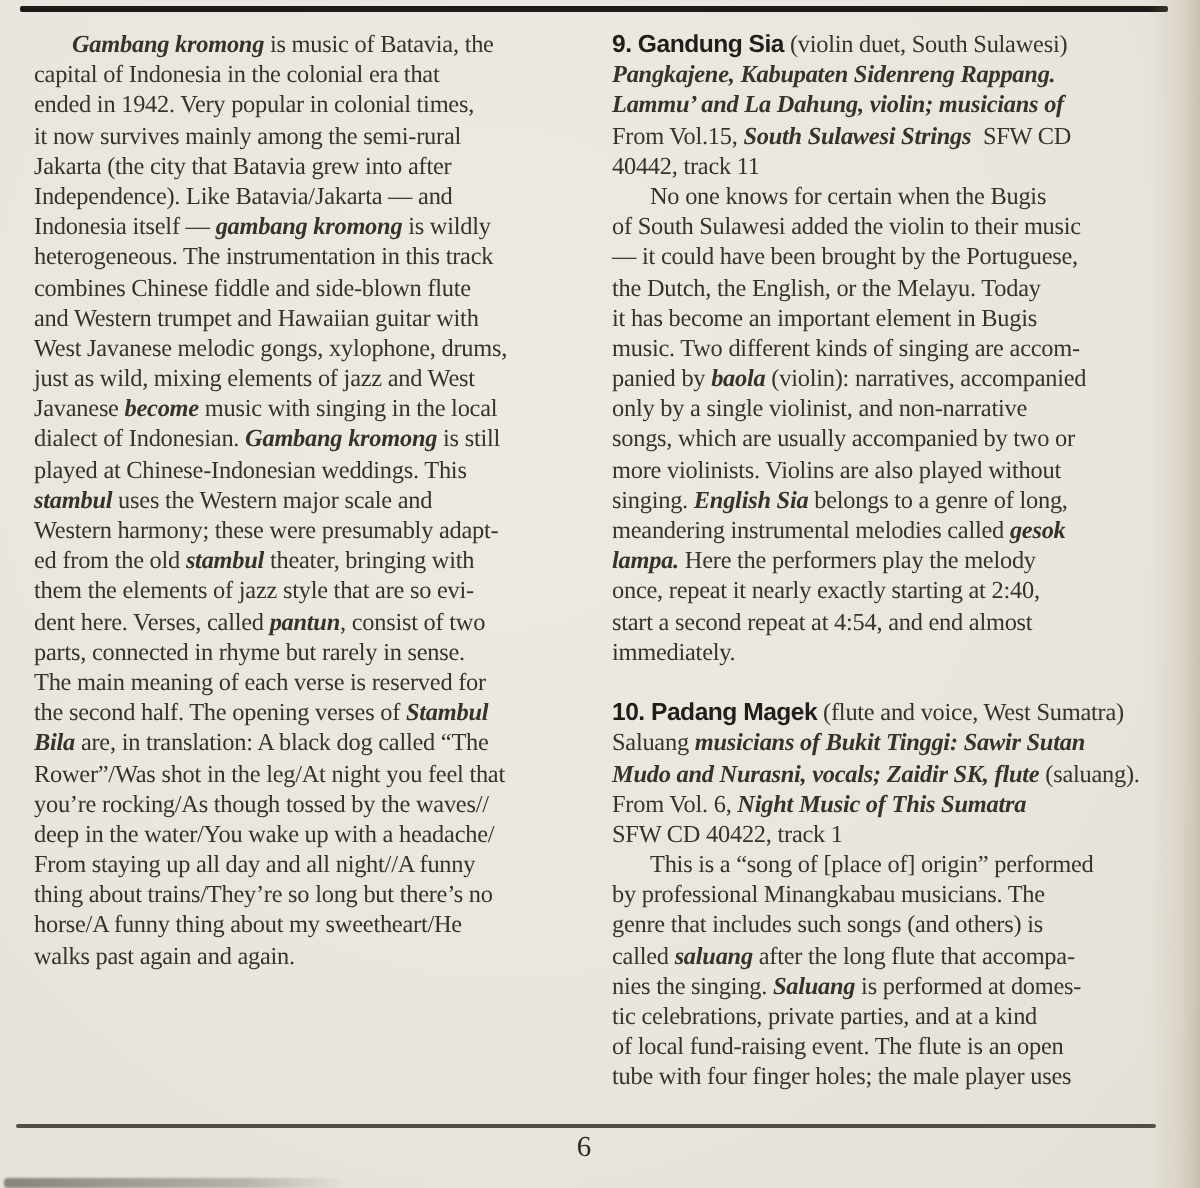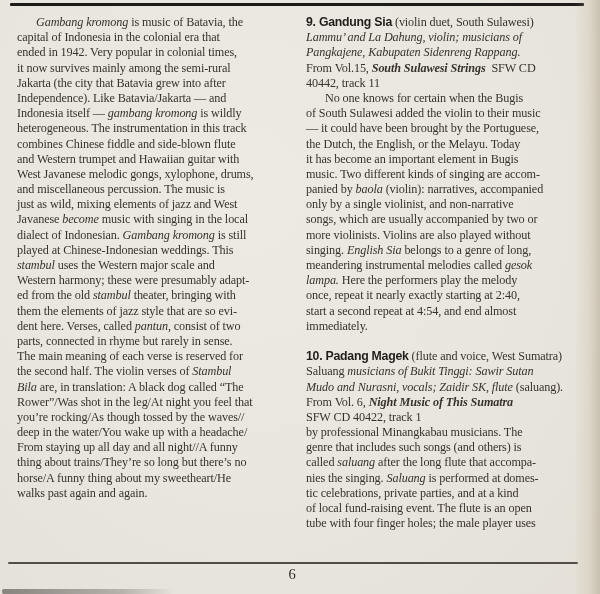--- a/index.html
+++ b/index.html
@@ -36,21 +36,21 @@
     color:#38322b;
   }
   .col-left{left:17px;width:272px;}
   .col-right{left:306px;width:288px;}
   .line{
     height:15.2px;line-height:15.2px;
     white-space:nowrap;
   }
   .line.indent{padding-left:19px;}
   .line.blank{height:15.2px;}
-  .it{font-style:italic;}
+  .it{font-style:italic;font-weight:bold;}
   .bi{font-style:italic;font-weight:700;}
   .head{
     font-family:"Liberation Sans", sans-serif;
     font-weight:700;font-size:12.3px;
     letter-spacing:-0.25px;color:#211e19;
   }
   .footer-rule{
     position:absolute;left:8px;top:562px;width:570px;height:2px;
     background:#524d46;border-radius:1px;
   }
@@ -71,46 +71,45 @@
       <div class="line"><span>capital of Indonesia in the colonial era that</span></div>
       <div class="line"><span>ended in 1942. Very popular in colonial times,</span></div>
       <div class="line"><span>it now survives mainly among the semi-rural</span></div>
       <div class="line"><span>Jakarta (the city that Batavia grew into after</span></div>
       <div class="line"><span>Independence). Like Batavia/Jakarta — and</span></div>
       <div class="line"><span>Indonesia itself — </span><span class="it">gambang kromong</span><span> is wildly</span></div>
       <div class="line"><span>heterogeneous. The instrumentation in this track</span></div>
       <div class="line"><span>combines Chinese fiddle and side-blown flute</span></div>
       <div class="line"><span>and Western trumpet and Hawaiian guitar with</span></div>
       <div class="line"><span>West Javanese melodic gongs, xylophone, drums,</span></div>
-      <div class="line"><span>and miscellaneous percussion. The music is</span></div>
       <div class="line"><span>just as wild, mixing elements of jazz and West</span></div>
       <div class="line"><span>Javanese </span><span class="it">become</span><span> music with singing in the local</span></div>
       <div class="line"><span>dialect of Indonesian. </span><span class="it">Gambang kromong</span><span> is still</span></div>
       <div class="line"><span>played at Chinese-Indonesian weddings. This</span></div>
       <div class="line"><span class="it">stambul</span><span> uses the Western major scale and</span></div>
       <div class="line"><span>Western harmony; these were presumably adapt-</span></div>
       <div class="line"><span>ed from the old </span><span class="it">stambul</span><span> theater, bringing with</span></div>
       <div class="line"><span>them the elements of jazz style that are so evi-</span></div>
       <div class="line"><span>dent here. Verses, called </span><span class="it">pantun</span><span>, consist of two</span></div>
       <div class="line"><span>parts, connected in rhyme but rarely in sense.</span></div>
       <div class="line"><span>The main meaning of each verse is reserved for</span></div>
-      <div class="line"><span>the second half. The violin verses of </span><span class="it">Stambul</span></div>
+      <div class="line"><span>the second half. The opening verses of </span><span class="it">Stambul</span></div>
       <div class="line"><span class="it">Bila</span><span> are, in translation: A black dog called “The</span></div>
       <div class="line"><span>Rower”/Was shot in the leg/At night you feel that</span></div>
       <div class="line"><span>you’re rocking/As though tossed by the waves//</span></div>
       <div class="line"><span>deep in the water/You wake up with a headache/</span></div>
       <div class="line"><span>From staying up all day and all night//A funny</span></div>
       <div class="line"><span>thing about trains/They’re so long but there’s no</span></div>
       <div class="line"><span>horse/A funny thing about my sweetheart/He</span></div>
       <div class="line"><span>walks past again and again.</span></div>
     </div>
   <div class="col col-right">
       <div class="line"><span class="head">9. Gandung Sia</span><span> (violin duet, South Sulawesi)</span></div>
+      <div class="line"><span class="it">Pangkajene, Kabupaten Sidenreng Rappang.</span></div>
       <div class="line"><span class="it">Lammu’ and La Dahung, violin; musicians of</span></div>
-      <div class="line"><span class="it">Pangkajene, Kabupaten Sidenreng Rappang.</span></div>
       <div class="line"><span>From Vol.15, </span><span class="bi">South Sulawesi Strings</span><span>&nbsp; SFW CD</span></div>
       <div class="line"><span>40442, track 11</span></div>
       <div class="line indent"><span>No one knows for certain when the Bugis</span></div>
       <div class="line"><span>of South Sulawesi added the violin to their music</span></div>
       <div class="line"><span>— it could have been brought by the Portuguese,</span></div>
       <div class="line"><span>the Dutch, the English, or the Melayu. Today</span></div>
       <div class="line"><span>it has become an important element in Bugis</span></div>
       <div class="line"><span>music. Two different kinds of singing are accom-</span></div>
       <div class="line"><span>panied by </span><span class="it">baola</span><span> (violin): narratives, accompanied</span></div>
       <div class="line"><span>only by a single violinist, and non-narrative</span></div>
@@ -121,20 +120,21 @@
       <div class="line"><span class="it">lampa.</span><span> Here the performers play the melody</span></div>
       <div class="line"><span>once, repeat it nearly exactly starting at 2:40,</span></div>
       <div class="line"><span>start a second repeat at 4:54, and end almost</span></div>
       <div class="line"><span>immediately.</span></div>
       <div class="line blank"></div>
       <div class="line"><span class="head">10. Padang Magek</span><span> (flute and voice, West Sumatra)</span></div>
       <div class="line"><span>Saluang </span><span class="it">musicians of Bukit Tinggi: Sawir Sutan</span></div>
       <div class="line"><span class="it">Mudo and Nurasni, vocals; Zaidir SK, flute</span><span> (saluang).</span></div>
       <div class="line"><span>From Vol. 6, </span><span class="bi">Night Music of This Sumatra</span></div>
       <div class="line"><span>SFW CD 40422, track 1</span></div>
+      <div class="line indent"><span>This is a “song of [place of] origin” performed</span></div>
       <div class="line"><span>by professional Minangkabau musicians. The</span></div>
       <div class="line"><span>genre that includes such songs (and others) is</span></div>
       <div class="line"><span>called </span><span class="it">saluang</span><span> after the long flute that accompa-</span></div>
       <div class="line"><span>nies the singing. </span><span class="it">Saluang</span><span> is performed at domes-</span></div>
       <div class="line"><span>tic celebrations, private parties, and at a kind</span></div>
       <div class="line"><span>of local fund-raising event. The flute is an open</span></div>
       <div class="line"><span>tube with four finger holes; the male player uses</span></div>
     </div>
 
   <div class="footer-rule"></div>

